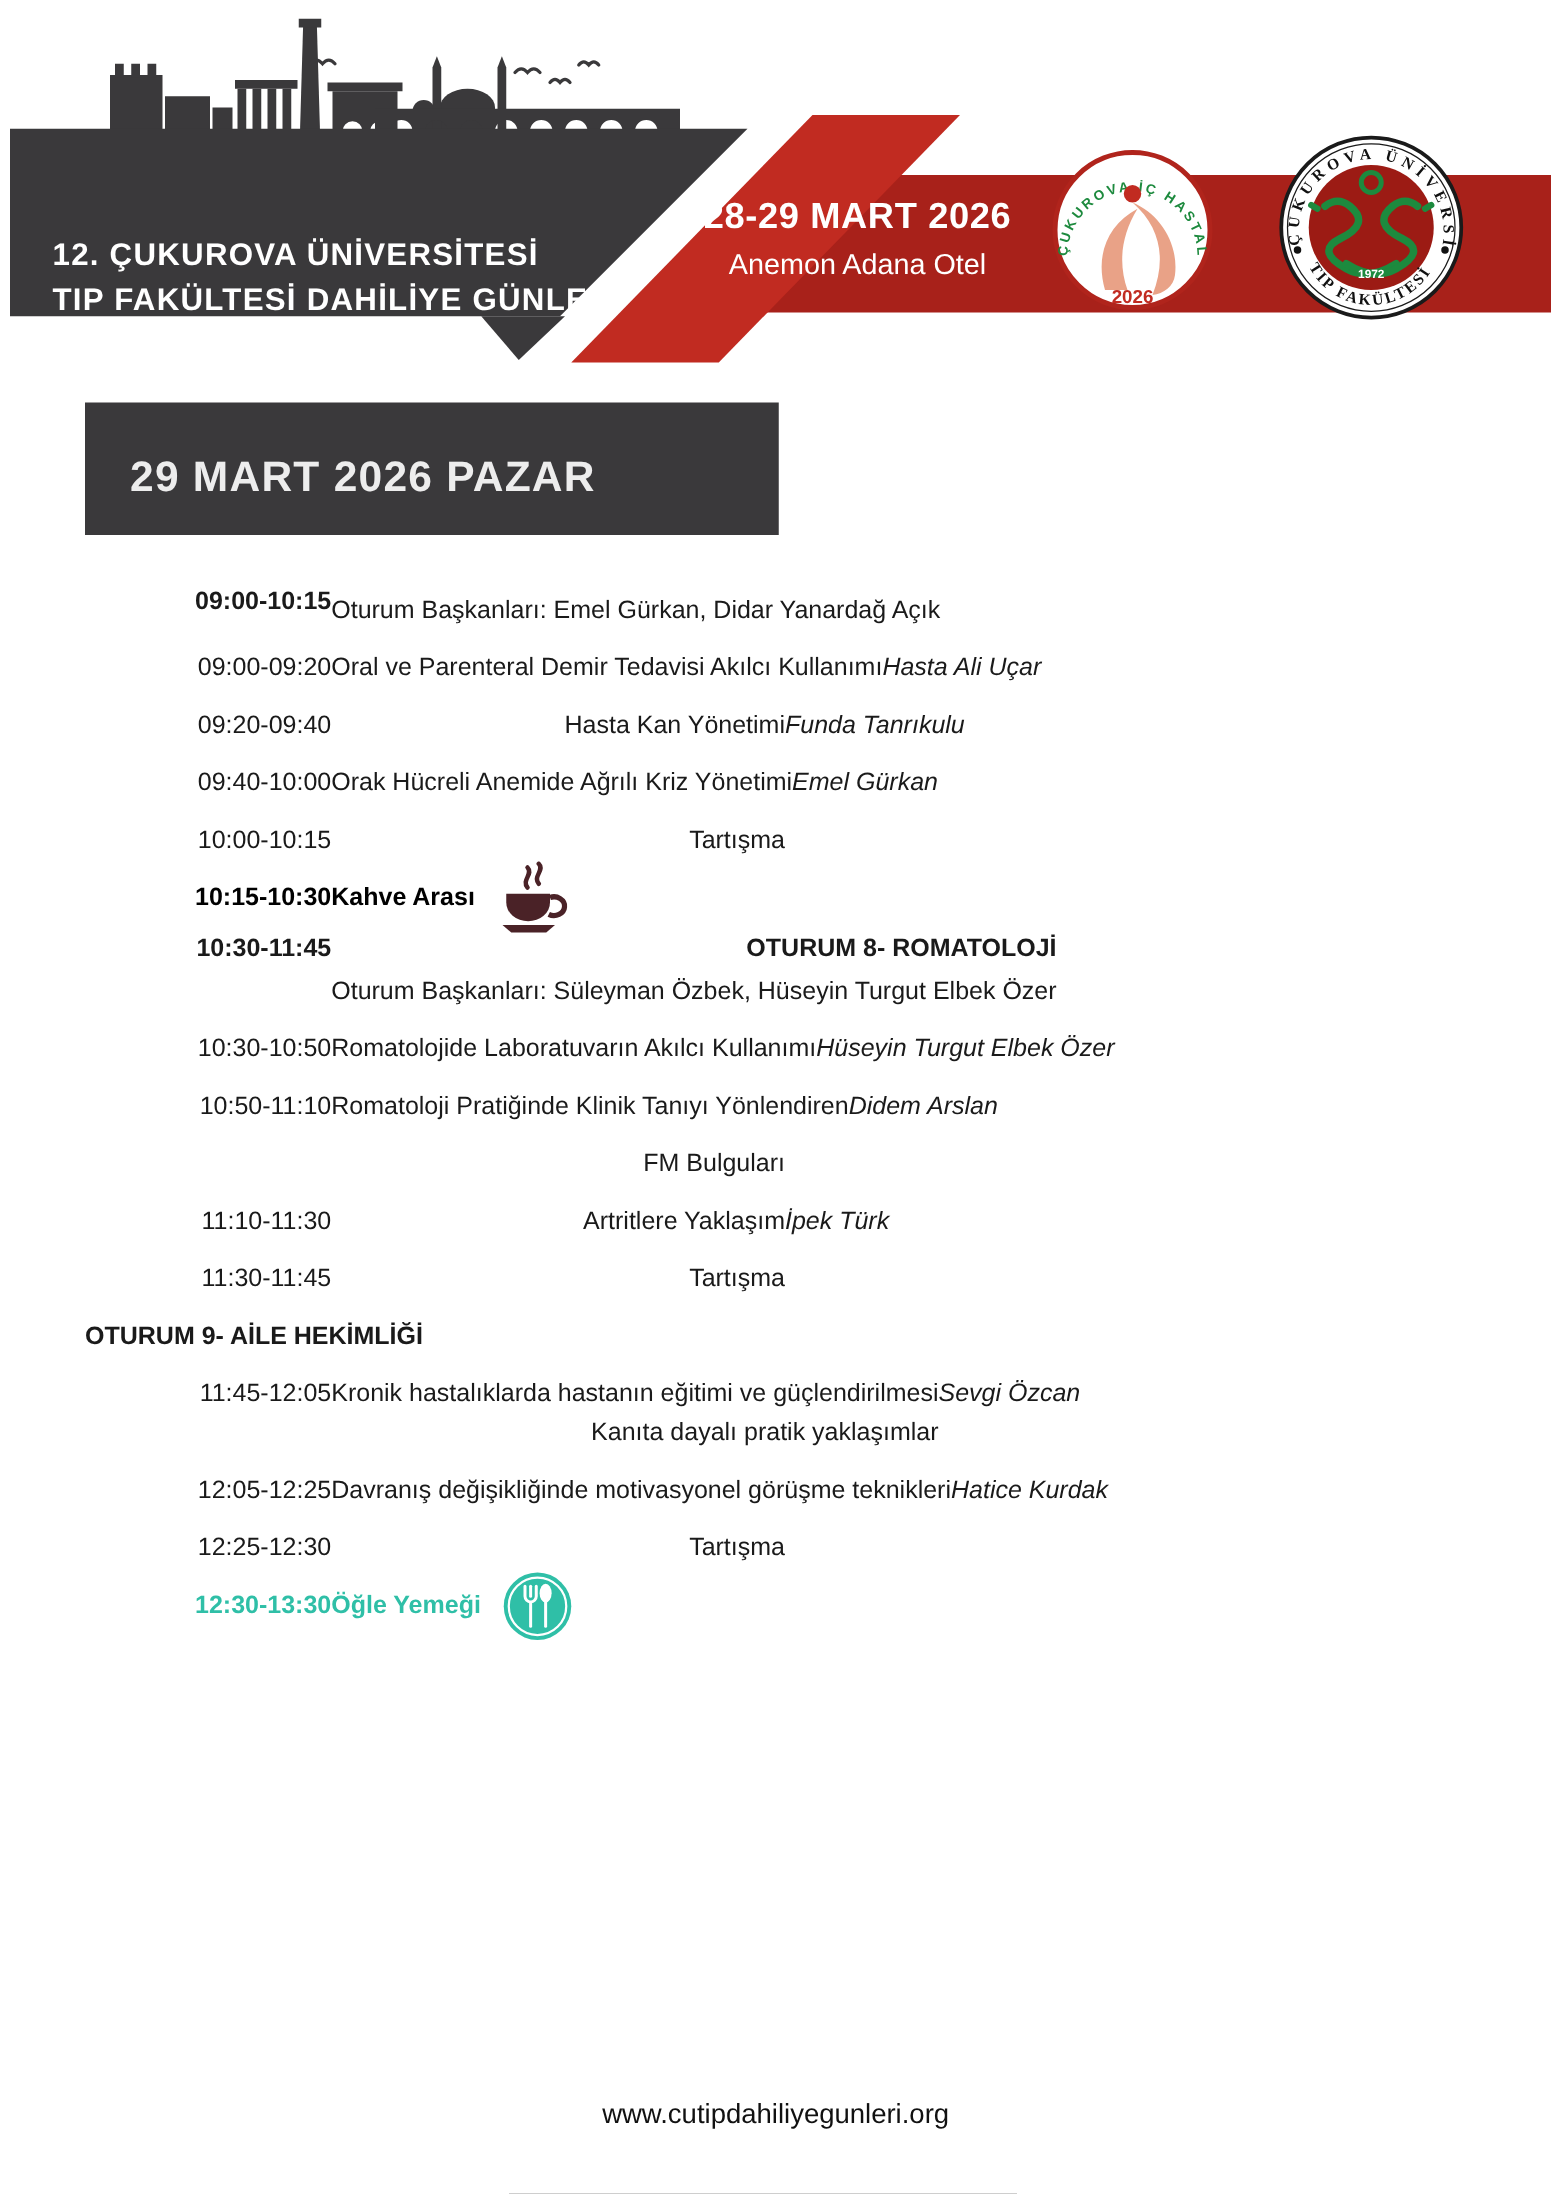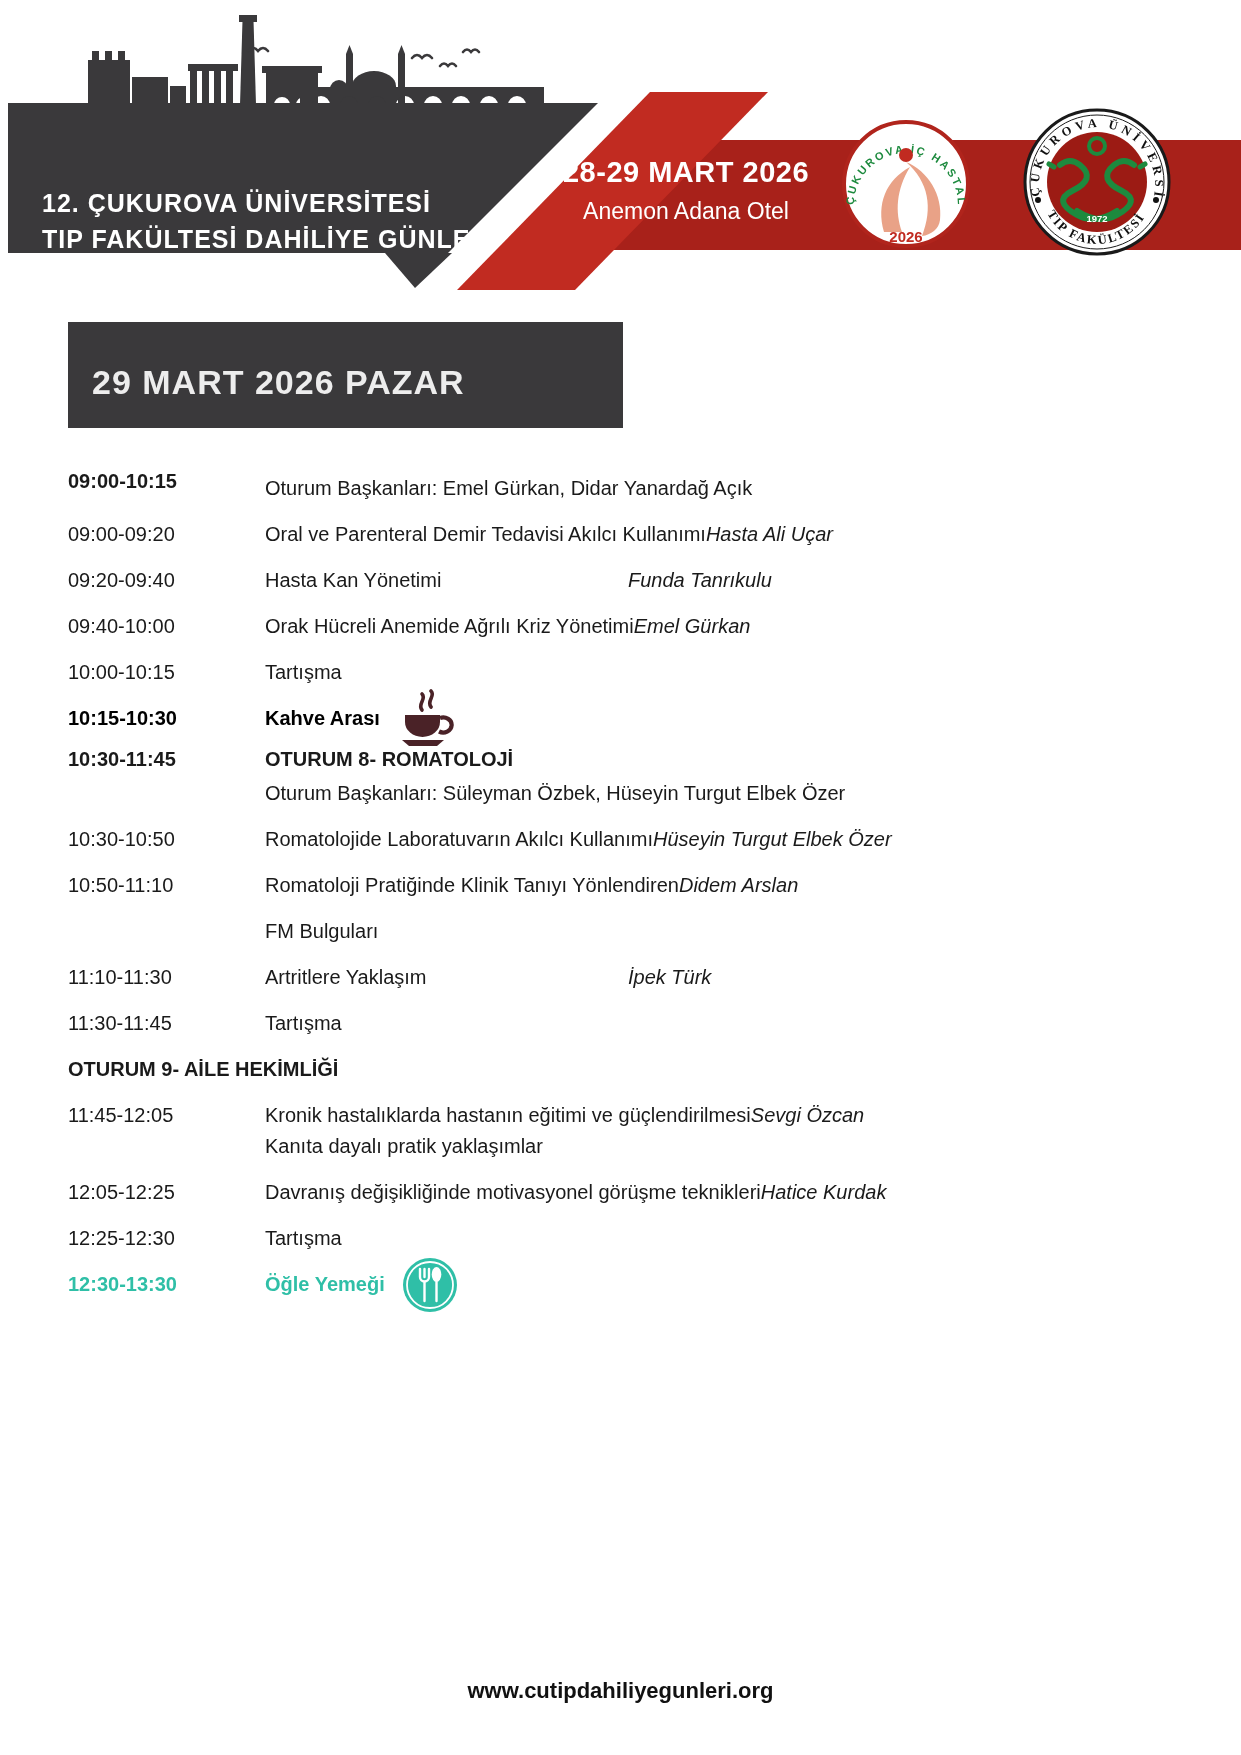--- a/index.html
+++ b/index.html
@@ -11,24 +11,24 @@
   
   .header { position:absolute; top:0; left:0; width:1241px; height:300px; }
   .header svg { display:block; }
   
   .daybar {
     position:absolute; top:322px; left:68px; width:555px; height:106px;
     background:#3a393b; display:flex; align-items:center;
   }
   .daybar span {
     color:#ededed; font-size:34px; font-weight:bold; letter-spacing:1px;
-    padding-left:24px; padding-top:14px;
+    padding-left:36px; padding-top:14px;
   }
   
-  .schedule { position:absolute; top:428px; left:0; width:1036px; padding:26px 0 0 0; }
+  .schedule { position:absolute; top:428px; left:0; width:1036px; padding:26px 0 0 0;text-align:right; }
   .row {
     display:grid; grid-template-columns:197px 1fr 212px;
     margin:0 196px 19px 68px; font-size:20px; line-height:27px;
   }
   .row .time { white-space:nowrap; }
   .row.session { margin-top:14px; }
   .row.session .time, .row.session .stitle { font-weight:bold; }
   .row.session .chairs { margin-top:7px; }
   .row .body div { white-space:nowrap; }
   .row .t2 { margin-top:4px; }
@@ -36,21 +36,21 @@
   .speaker span { white-space:nowrap; }
   .row.break { margin-top:10px; margin-bottom:14px; }
   .row.break .time { font-weight:bold; }
   .row.break .body { display:flex; align-items:center; gap:16px; font-weight:bold; }
   .row.coffee .time, .row.coffee .blabel { color:#000000; }
   .row.lunch  .time, .row.lunch  .blabel { color:#2fbfa7; }
   .break-icon { flex:0 0 auto; margin:-18px 0; }
   
   .footer {
     position:absolute; top:1678px; left:0; width:1241px; text-align:center;
-    font-size:22px; font-weight:bold; color:#111;
+    font-size:22px; font-weight:normal; color:#111;
   }
 </style>
 </head>
 <body>
 
 <div class="page">
 
   <div class="header">
     <svg width="1241" height="300" viewBox="0 0 1241 300">
 

